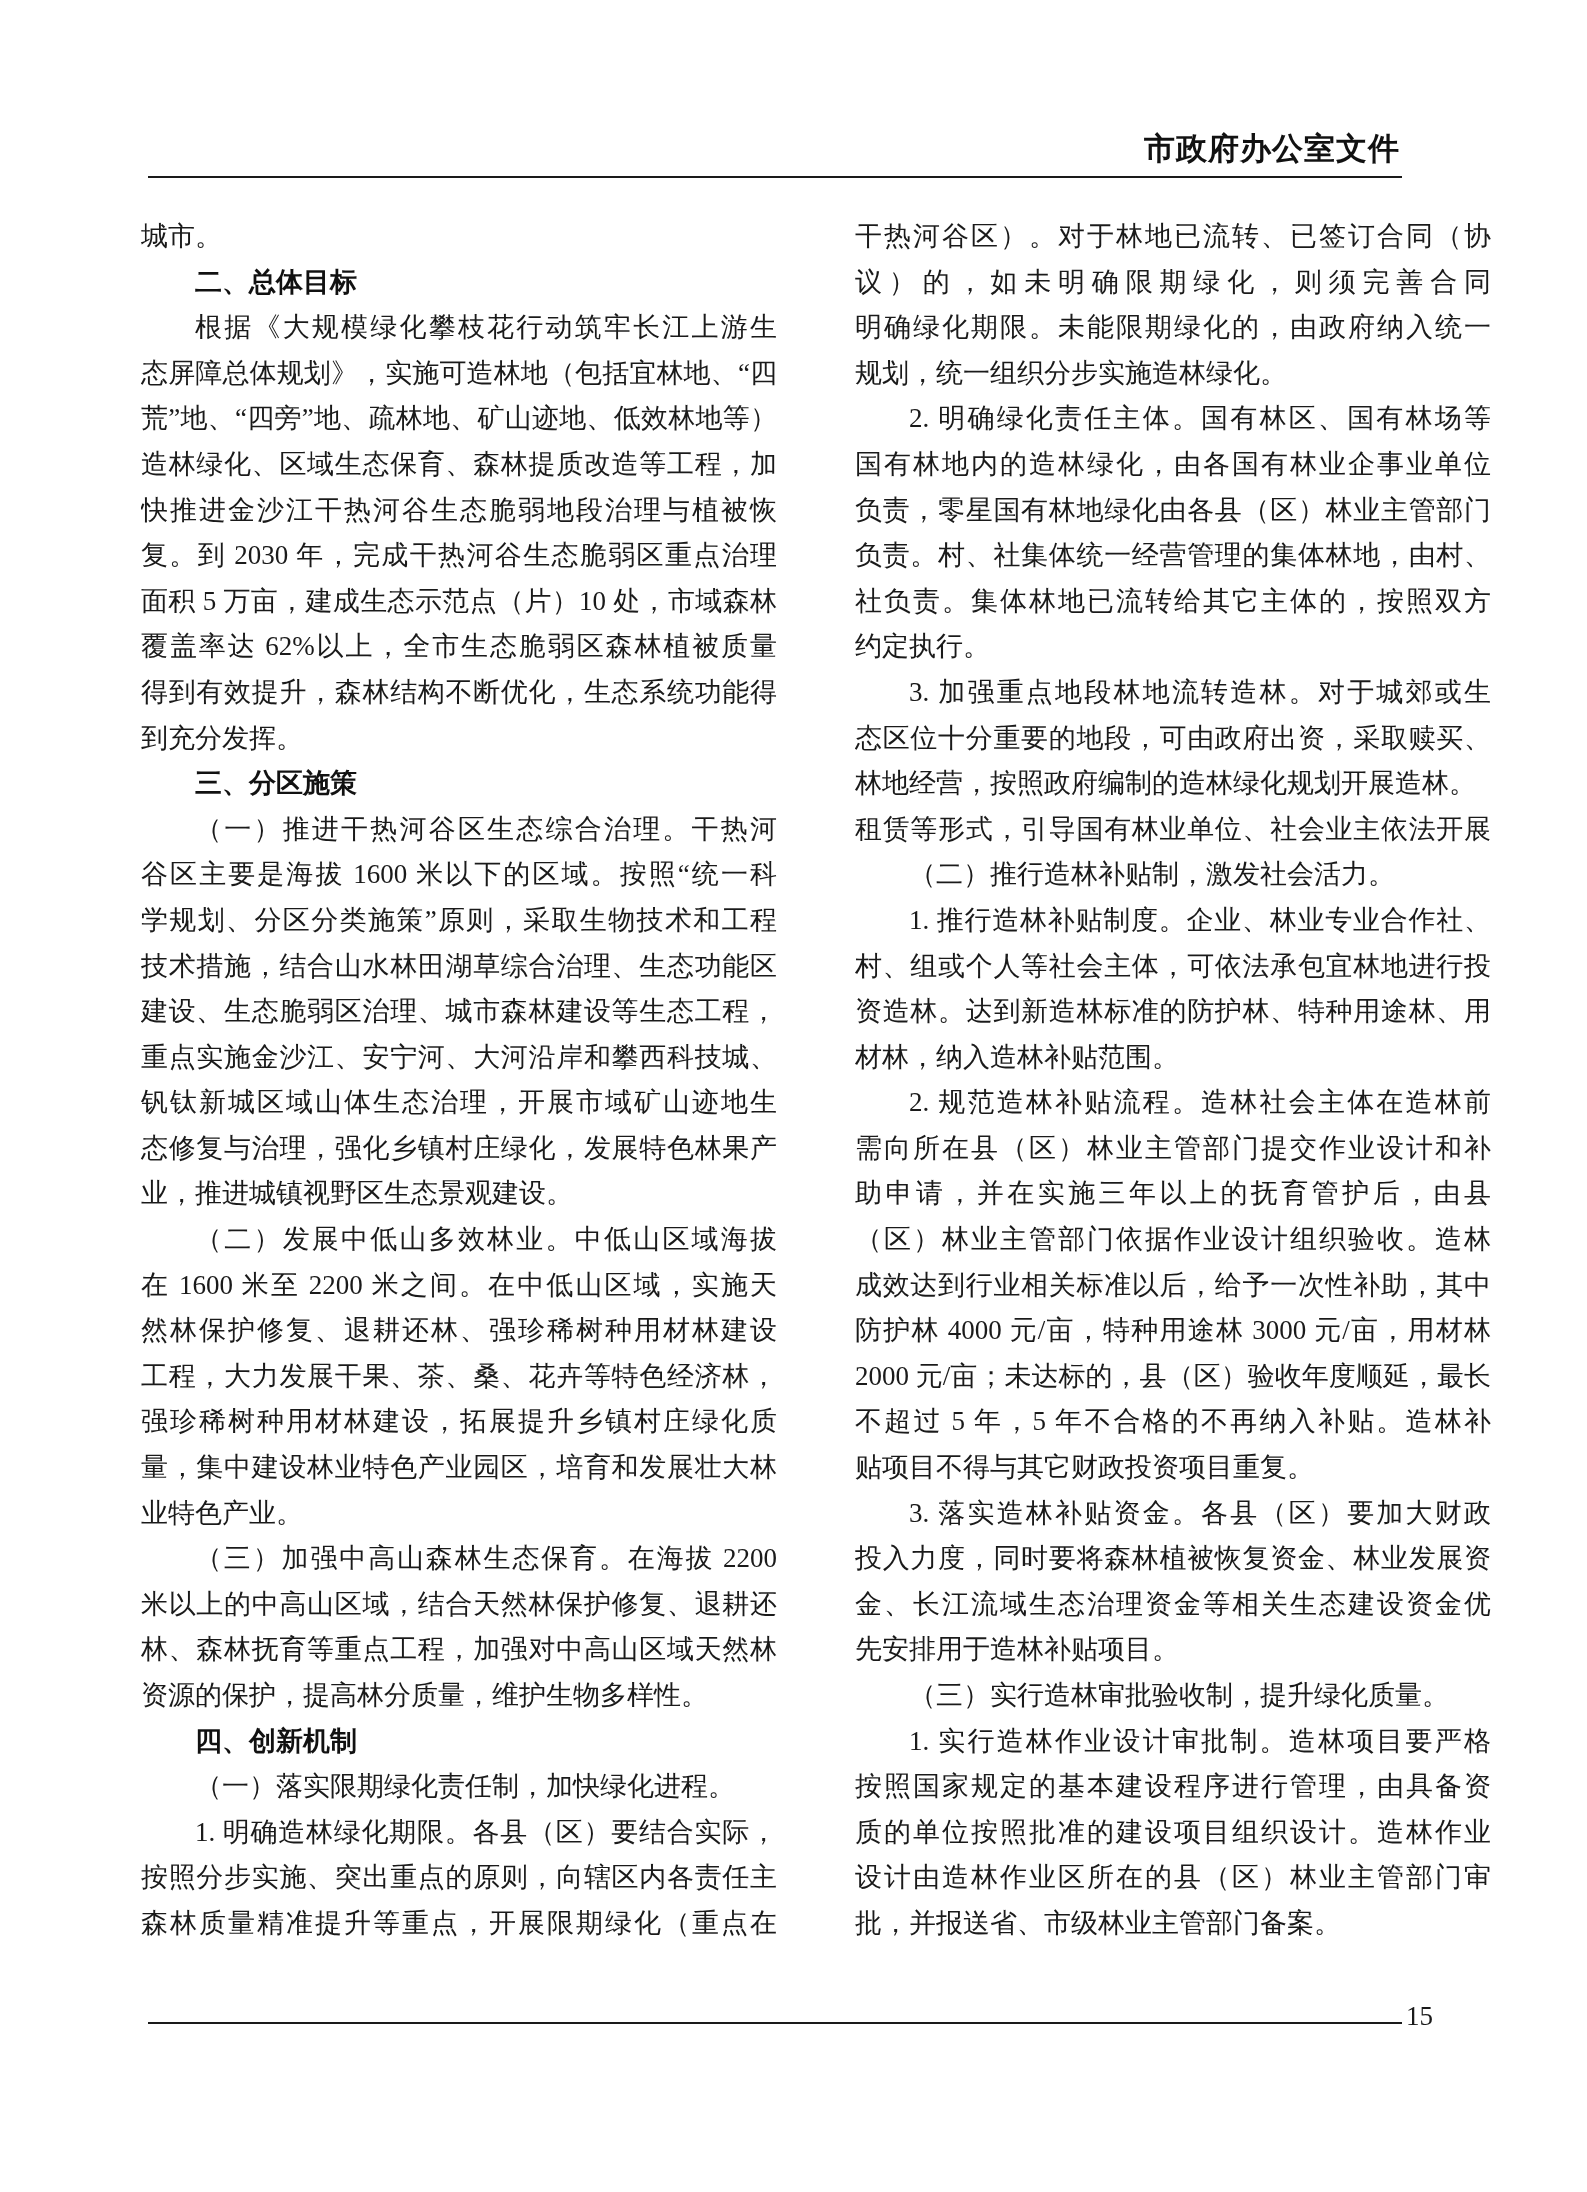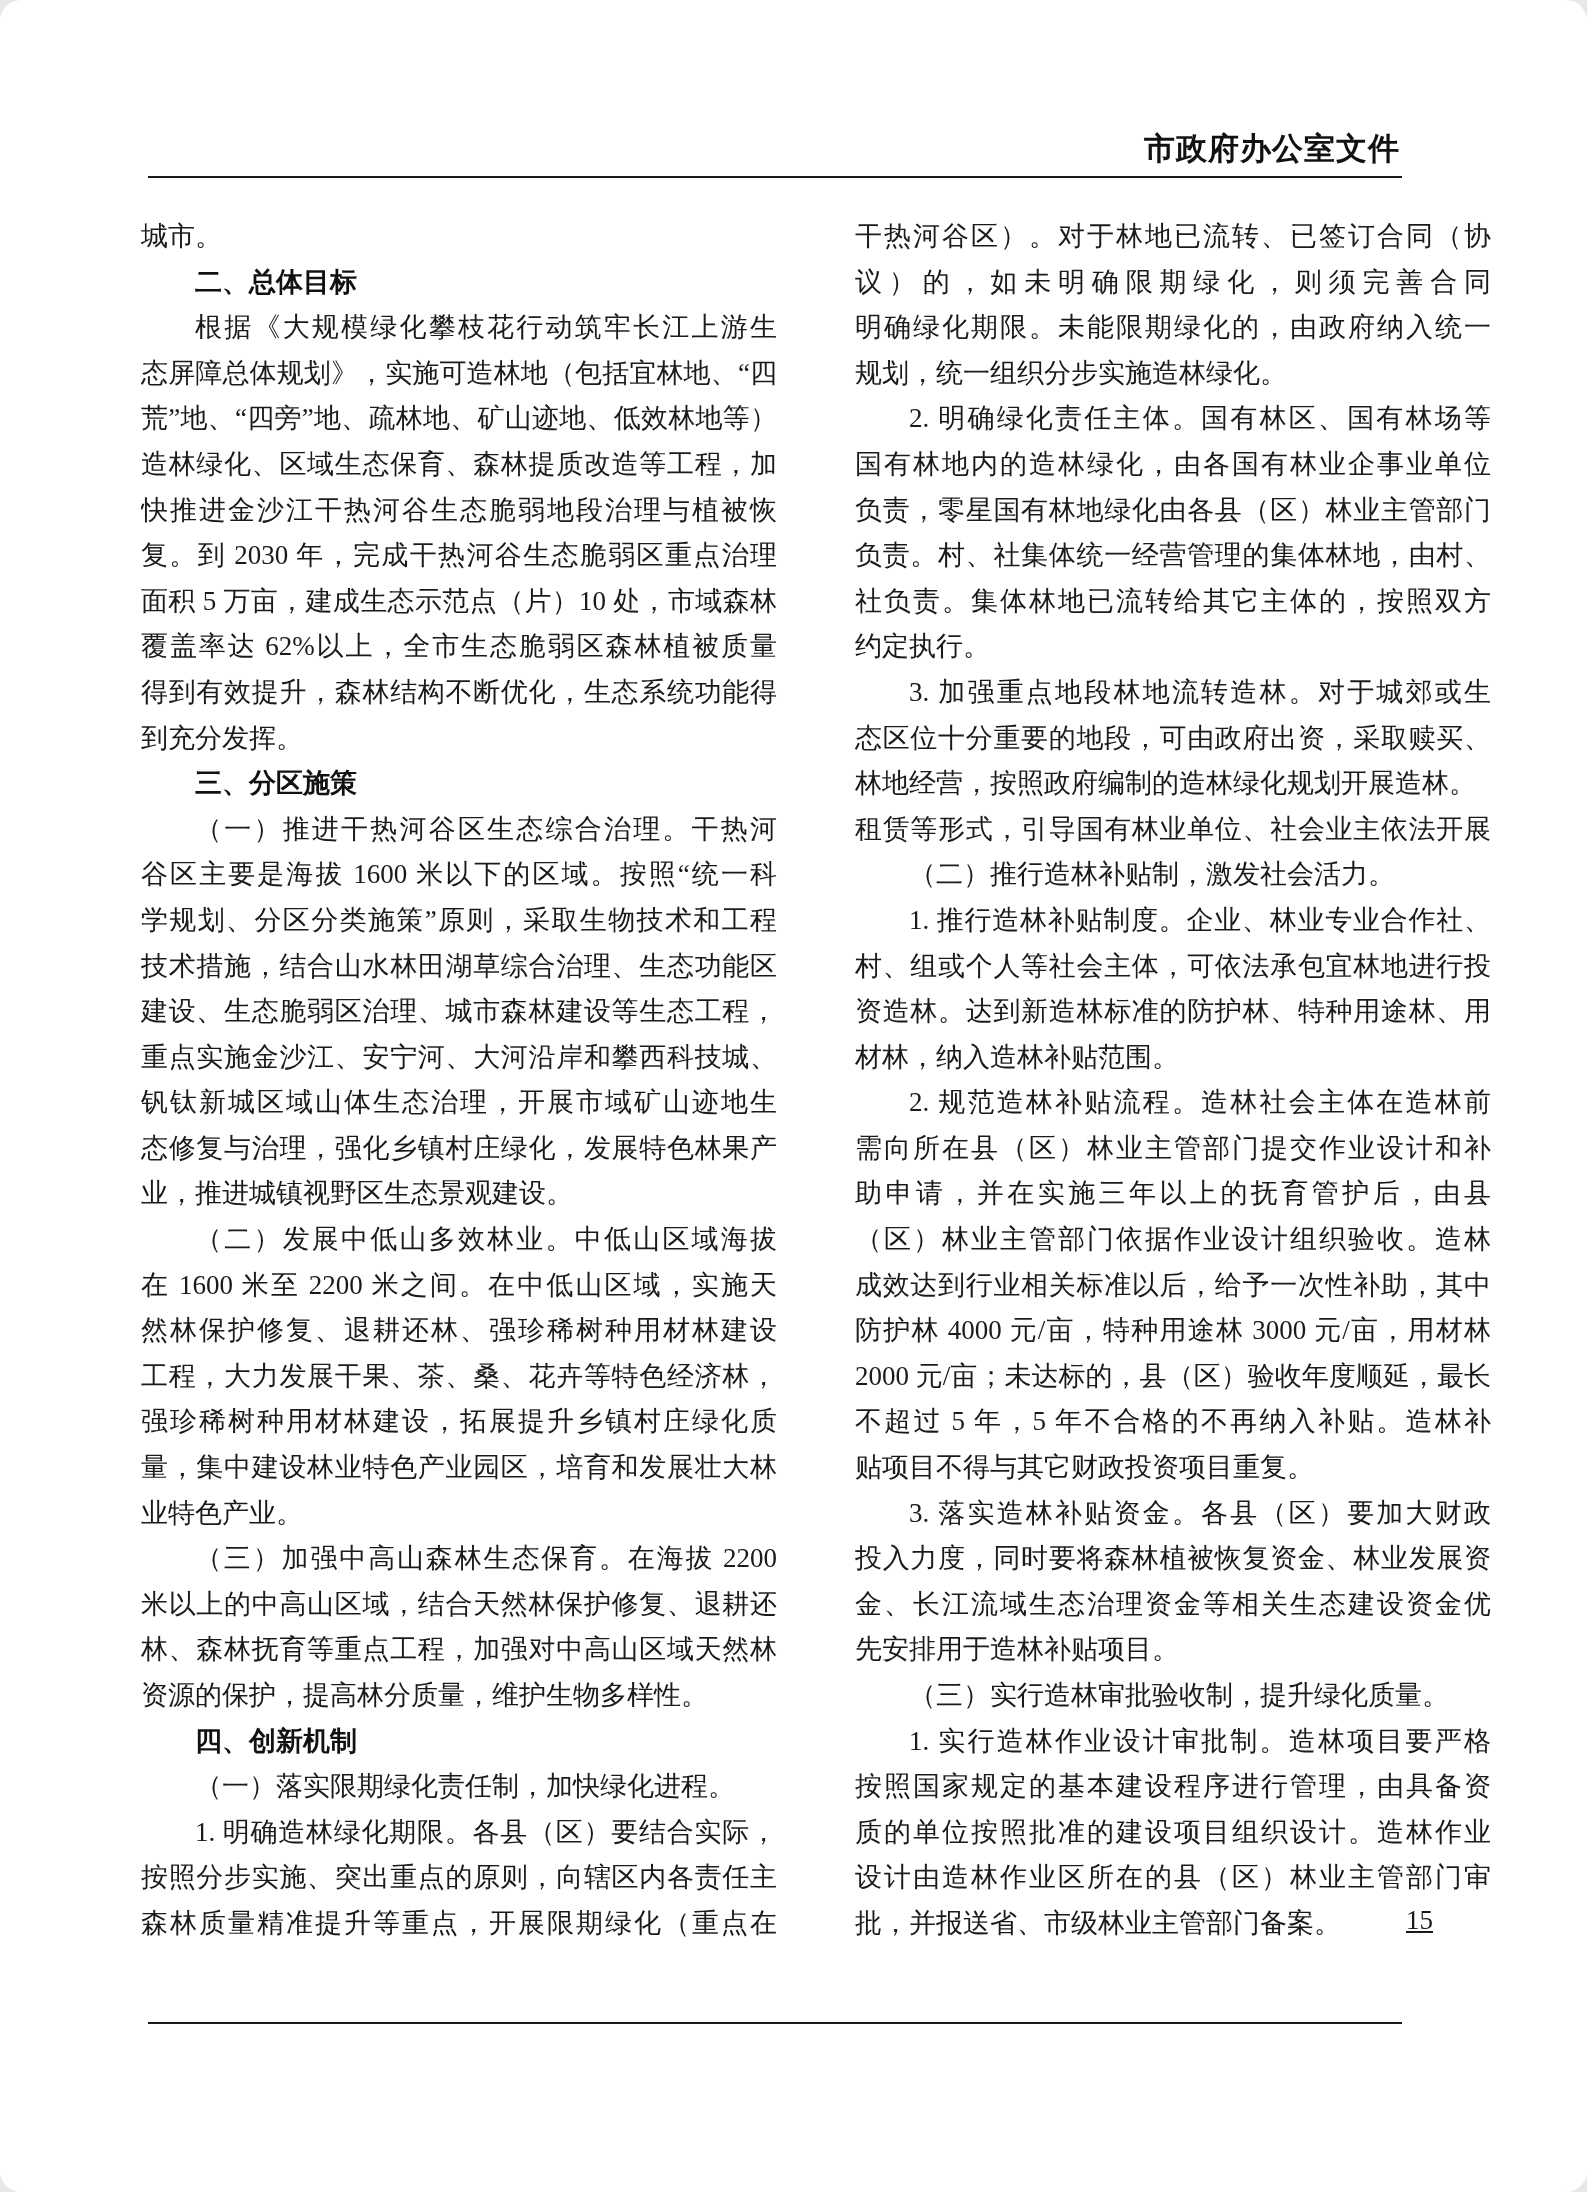--- a/index.html
+++ b/index.html
@@ -3,21 +3,20 @@
 <meta charset="utf-8">
 <style>
   html,body{margin:0;padding:0;background:#e8e8e8;}
   .page{
     position:relative;
     width:1587px;height:2192px;
     background:#ffffff;
     font-family:"Liberation Serif","DejaVu Serif",serif;
     color:#1a1a1a;
     overflow:hidden;
-    border-radius:21px;
   }
   .header-title{
     position:absolute;
     top:128px;right:187px;
     font-family:"Liberation Sans","DejaVu Sans",sans-serif;
     font-weight:700;
     font-size:31px;
     line-height:42px;
     letter-spacing:1px;
     color:#111;
@@ -59,25 +58,24 @@
   .k{
   }
   .footer-rule{
     position:absolute;
     top:2022px;left:148px;
     width:1254px;height:2px;
     background:#1a1a1a;
   }
   .page-number{
     position:absolute;
-    top:1904px;left:1406px;
+    top:2000px;left:1406px;
     font-size:27px;
     line-height:32px;
     color:#1a1a1a;
-    text-decoration:underline;
   }
 </style>
 </head>
 <body>
 
 <div class="page">
   <div class="header-title">市政府办公室文件</div>
   <div class="header-rule"></div>
 
   <div class="column left">

